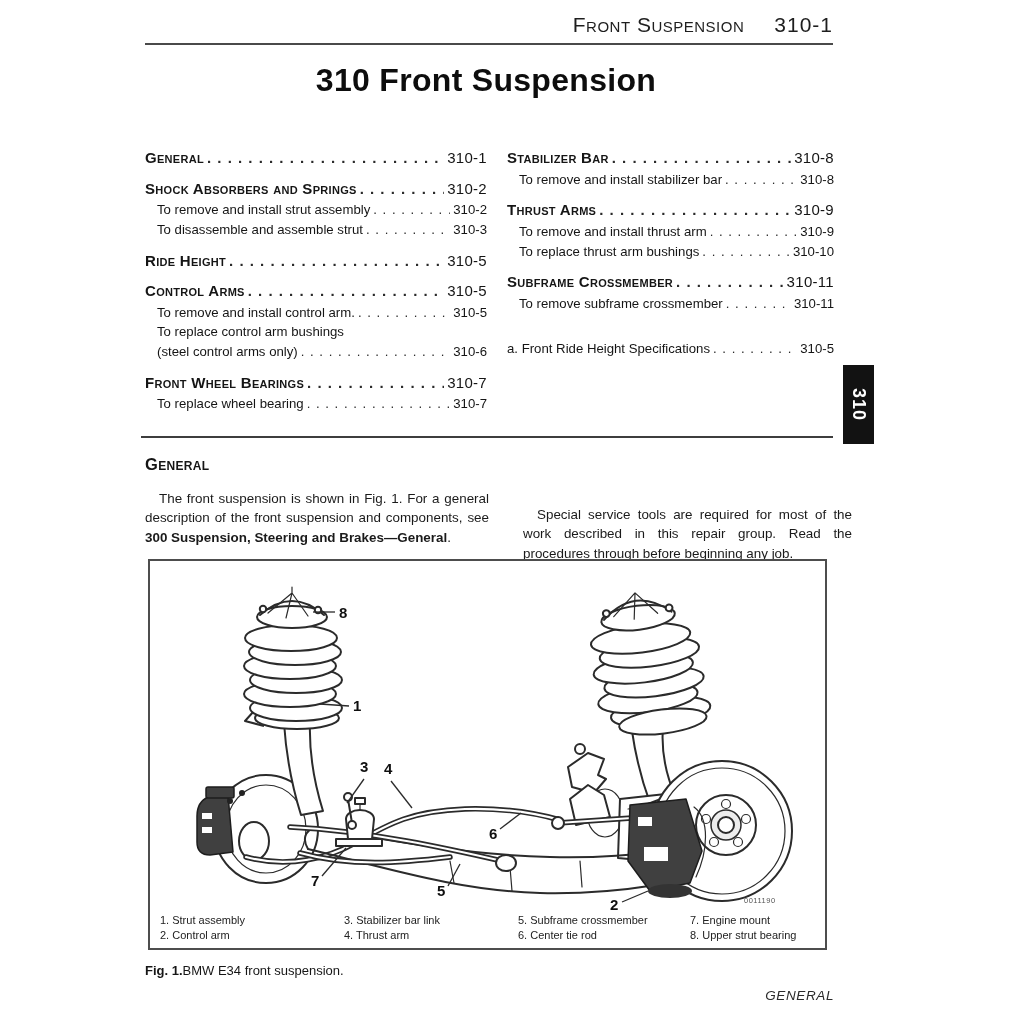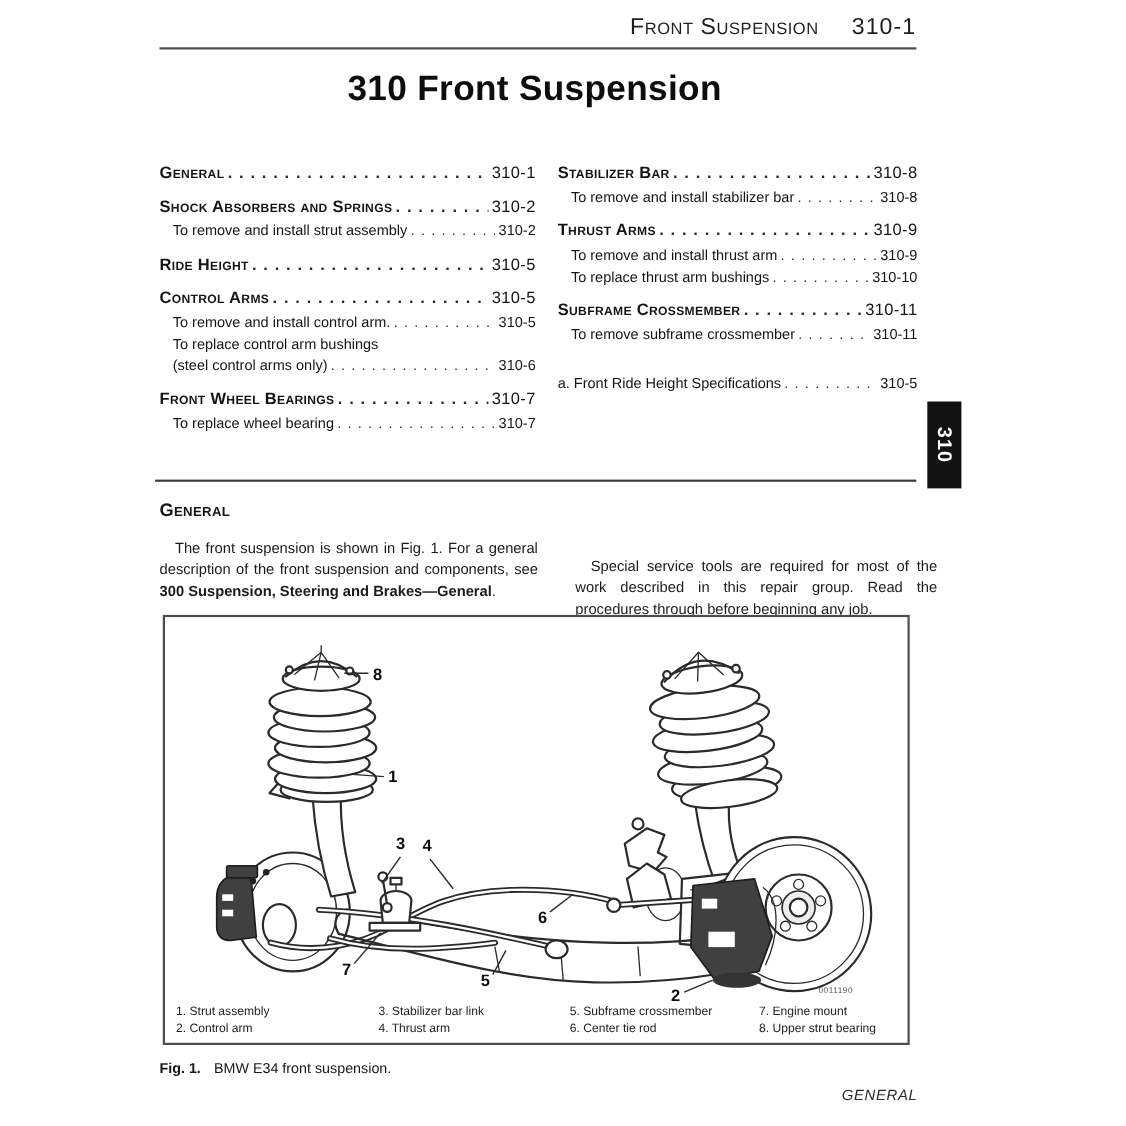--- a/index.html
+++ b/index.html
@@ -47,21 +47,21 @@
   .para-left{left:145px;width:344px;}
   .para-right{left:507px;width:329px;}
 
   
   .figure-box{left:148px;top:559px;width:679px;height:391px;border:2px solid #4d4d4d;box-sizing:border-box;background:#fff;}
   .figure-box svg{position:absolute;top:0;left:0;}
   .legend{position:absolute;left:10px;right:4px;bottom:5px;display:grid;
     grid-template-columns:180px 170px 168px 1fr;column-gap:4px;row-gap:2px;
     font-size:11px;line-height:1.25;color:#222;}
   .fig-caption{top:963px;left:145px;font-size:13px;color:#161616;}
-  .fig-caption b{margin-right:12px;}
+  .fig-caption b{margin-right:0;}
   .page-footer{top:988px;left:507px;width:327px;text-align:right;font-style:italic;font-size:13.5px;letter-spacing:.6px;color:#2a2a2a;}
 
   
   .ln{fill:none;stroke:#2b2b2b;stroke-width:2;stroke-linecap:round;stroke-linejoin:round;}
   .lt{fill:none;stroke:#2b2b2b;stroke-width:1.2;stroke-linecap:round;}
   .wfill{fill:#ffffff;stroke:#2b2b2b;stroke-width:2;stroke-linejoin:round;}
   .dark{fill:#404040;stroke:#1d1d1d;stroke-width:1.5;stroke-linejoin:round;}
   .thick{fill:none;stroke:#2b2b2b;stroke-width:5.5;stroke-linecap:round;}
   .thickin{fill:none;stroke:#ffffff;stroke-width:2.2;stroke-linecap:round;}
   .callout{font:700 15px "Liberation Sans",sans-serif;fill:#0f0f0f;}
@@ -89,20 +89,25 @@
   <div class="toc-section">
     <div class="toc-row toc-heading">
         <span class="toc-label sc">Shock Absorbers and Springs</span>
         <span class="leader"></span>
         <span class="toc-page" style="font-weight:400;">310-2</span>
       </div>
     <div class="toc-row toc-sub">
         <span class="toc-label">To remove and install strut assembly</span>
         <span class="leader"></span>
         <span class="toc-page">310-2</span>
+      </div>
+    <div class="toc-row toc-sub">
+        <span class="toc-label">To disassemble and assemble strut</span>
+        <span class="leader"></span>
+        <span class="toc-page">310-3</span>
       </div>
   </div>
   <div class="toc-section">
     <div class="toc-row toc-heading">
         <span class="toc-label sc">Ride Height</span>
         <span class="leader"></span>
         <span class="toc-page" style="font-weight:400;">310-5</span>
       </div>
   </div>
   <div class="toc-section">

